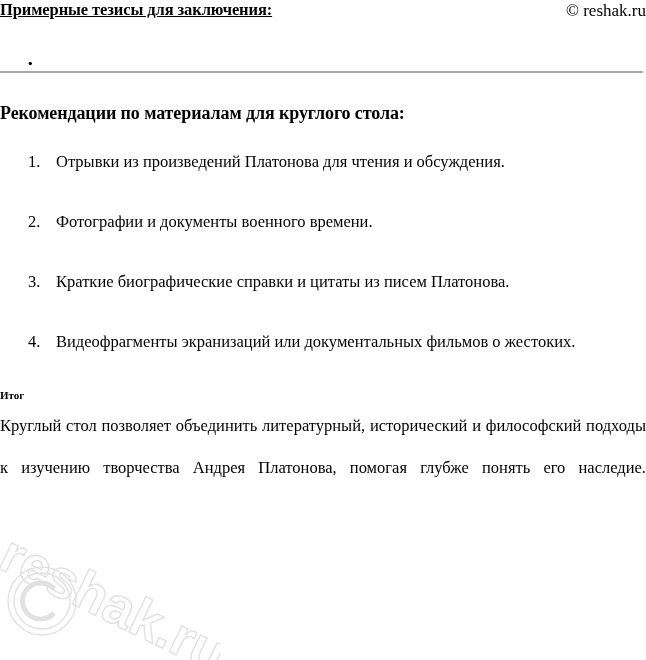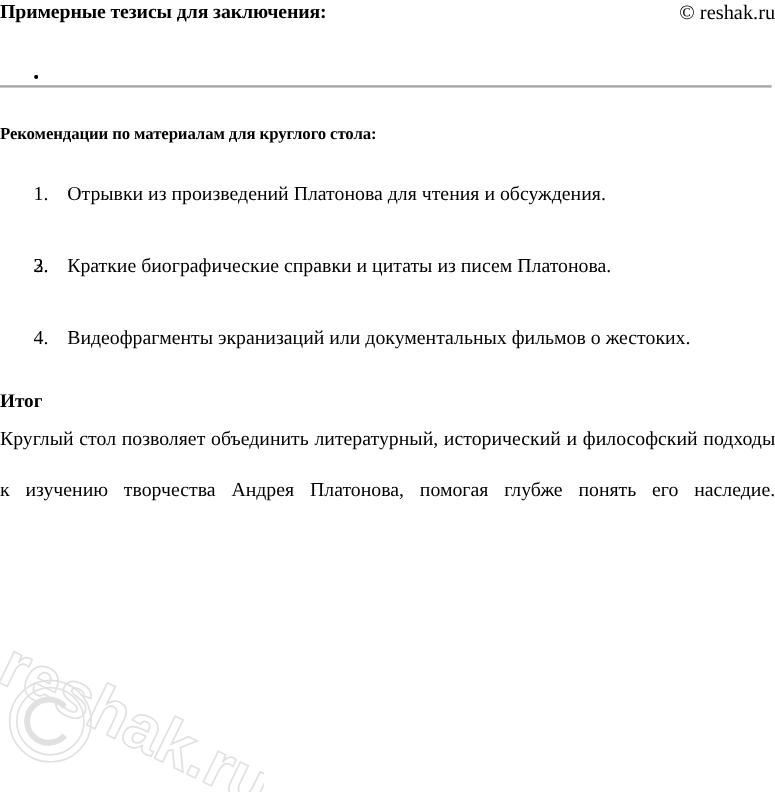--- a/index.html
+++ b/index.html
@@ -49,20 +49,21 @@
   }
   .doc-title {
     position: absolute;
     left: 0;
     top: 0;
     font-weight: bold;
     font-size: 16.5px;
     line-height: 20px;
     letter-spacing: -0.1px;
     white-space: nowrap;
+    text-decoration: underline;
   }
   .copyright {
     position: absolute;
     right: 0;
     top: 1px;
     font-size: 17px;
     line-height: 20px;
     white-space: nowrap;
     font-family: Liberation Serif, serif;
   }
@@ -94,21 +95,21 @@
     margin: 0;
     border: none;
     border-top: 2px solid #a6a6a6;
     height: 0;
     width: 643px;
   }
   .divider-wrap { padding-top: 28px; }
 
   .section-heading {
     font-weight: bold;
-    font-size: 14px;
+    font-size: 18px;
     line-height: 20px;
     letter-spacing: -0.1px;
     margin: 0;
     white-space: nowrap;
   }
   .heading-gap-1 { height: 30px; }
 
   
   ol.numbered {
     list-style: none;
@@ -127,21 +128,21 @@
   ol.numbered > li .num-mark {
     position: absolute;
     left: 28px;
     top: 0;
     font-size: 16.5px;
     line-height: 42px;
   }
 
   .outcome-heading {
     font-weight: bold;
-    font-size: 16px;
+    font-size: 11px;
     line-height: 20px;
     margin: 0;
     white-space: nowrap;
   }
   .outcome-gap { height: 22px; }
 
   .outcome-paragraph {
     margin: 0;
     font-size: 16.5px;
     line-height: 42px;
@@ -197,20 +198,21 @@
 
     <div class="section-heading">Рекомендации по материалам для круглого стола:</div>
 
     <ol class="numbered">
       <li>
         <span class="num-mark">1.</span>
         <span>Отрывки из произведений Платонова для чтения и обсуждения.</span>
       </li>
       <li>
         <span class="num-mark">2.</span>
+        <span>Фотографии и документы военного времени.</span>
       </li>
       <li>
         <span class="num-mark">3.</span>
         <span>Краткие биографические справки и цитаты из писем Платонова.</span>
       </li>
       <li>
         <span class="num-mark">4.</span>
         <span class="justify-block">Видеофрагменты экранизаций или документальных фильмов о жестоких.</span>
       </li>
     </ol>

